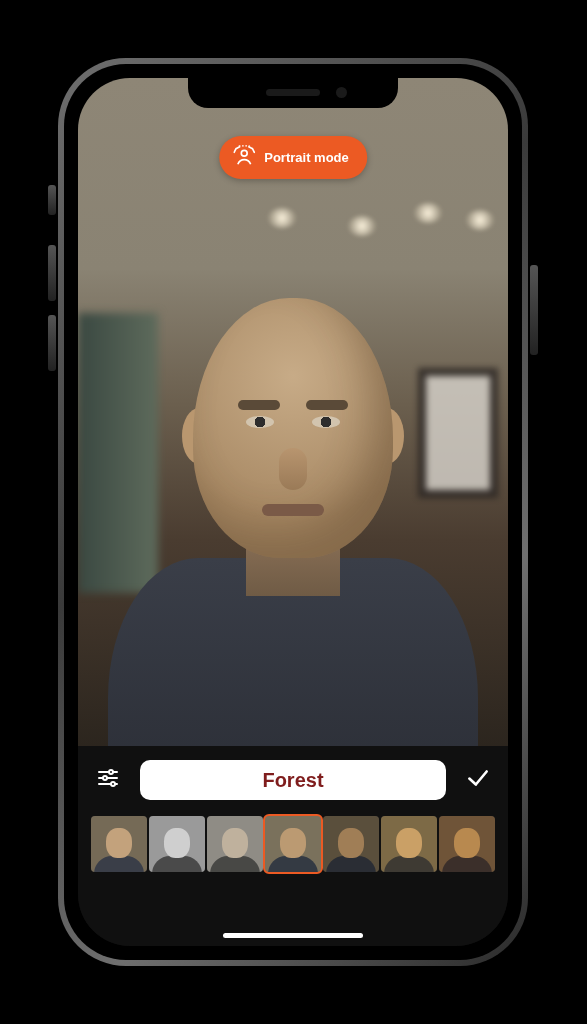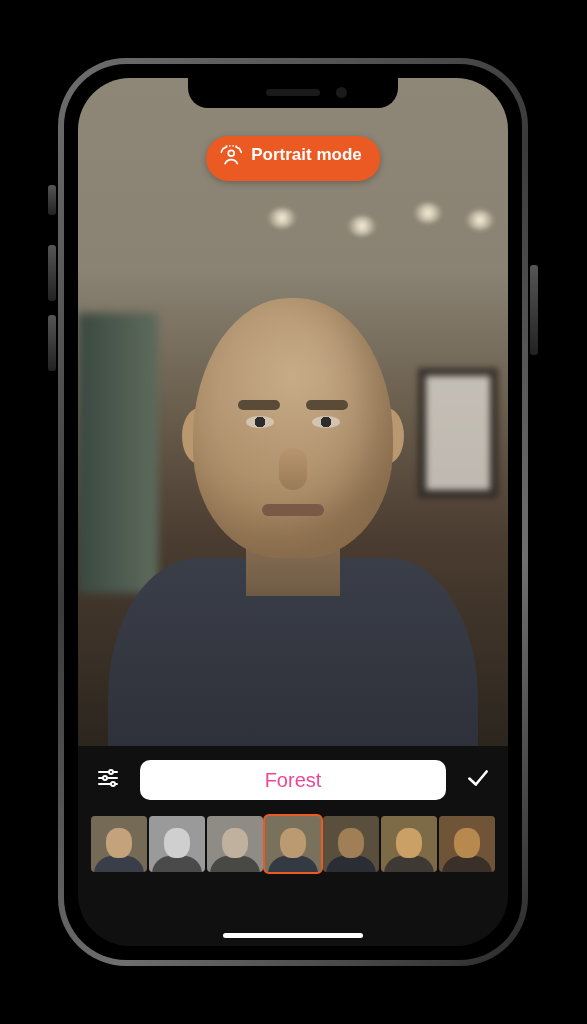--- a/index.html
+++ b/index.html
@@ -168,26 +168,26 @@
   .mouth{
     position:absolute;left:50%;transform:translateX(-50%);
     top:426px;width:62px;height:12px;border-radius:8px;
     background:#7a5a47;
   }
 
   
   .portrait-pill{
     position:absolute;
     top:58px;left:50%;transform:translateX(-50%);
-    display:flex;align-items:flex-start;gap:9px;
+    display:flex;align-items:center;gap:9px;
     background:#ec5a23;
     color:#fff;
     padding:9px 18px 9px 14px;
     border-radius:22px;
-    font-size:17px;font-weight:600;
+    font-size:13px;font-weight:600;
     z-index:30;
     box-shadow:0 2px 6px rgba(0,0,0,.25);
   }
   .portrait-pill svg{width:22px;height:22px;flex:none;}
 
   
   .panel{
     position:absolute;left:0;right:0;bottom:0;
     height:200px;
     background:#101010;
@@ -205,22 +205,22 @@
     color:#fff;
   }
   .adjust-btn svg{width:24px;height:24px;}
   .filter-pill{
     flex:1;
     margin:0 10px;
     background:#fff;
     border-radius:10px;
     height:40px;
     display:flex;align-items:center;justify-content:center;
-    color:#ec4899;
-    font-weight:400;font-size:20px;
+    color:#7f1d1d;
+    font-weight:700;font-size:20px;
   }
   .confirm-btn{
     width:44px;height:44px;
     display:flex;align-items:center;justify-content:center;
     color:#fff;
   }
   .confirm-btn svg{width:26px;height:26px;}
 
   
   .thumbs{

